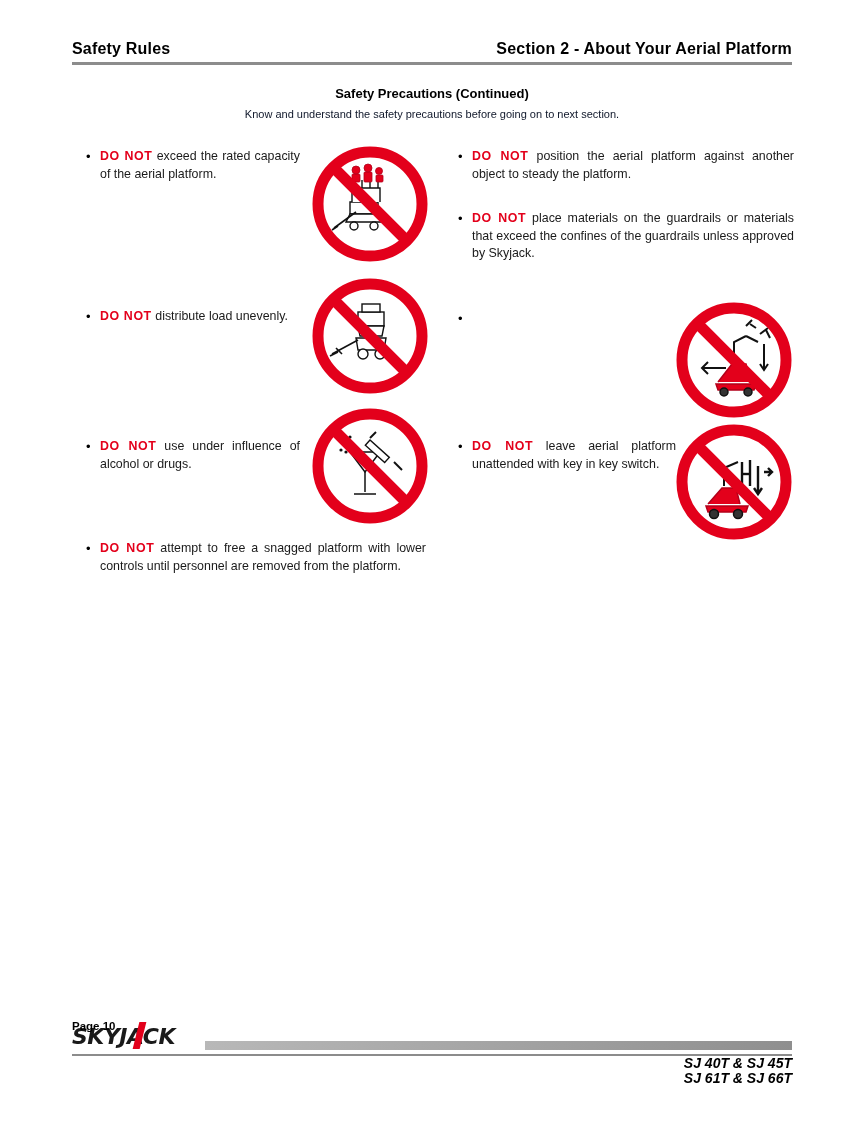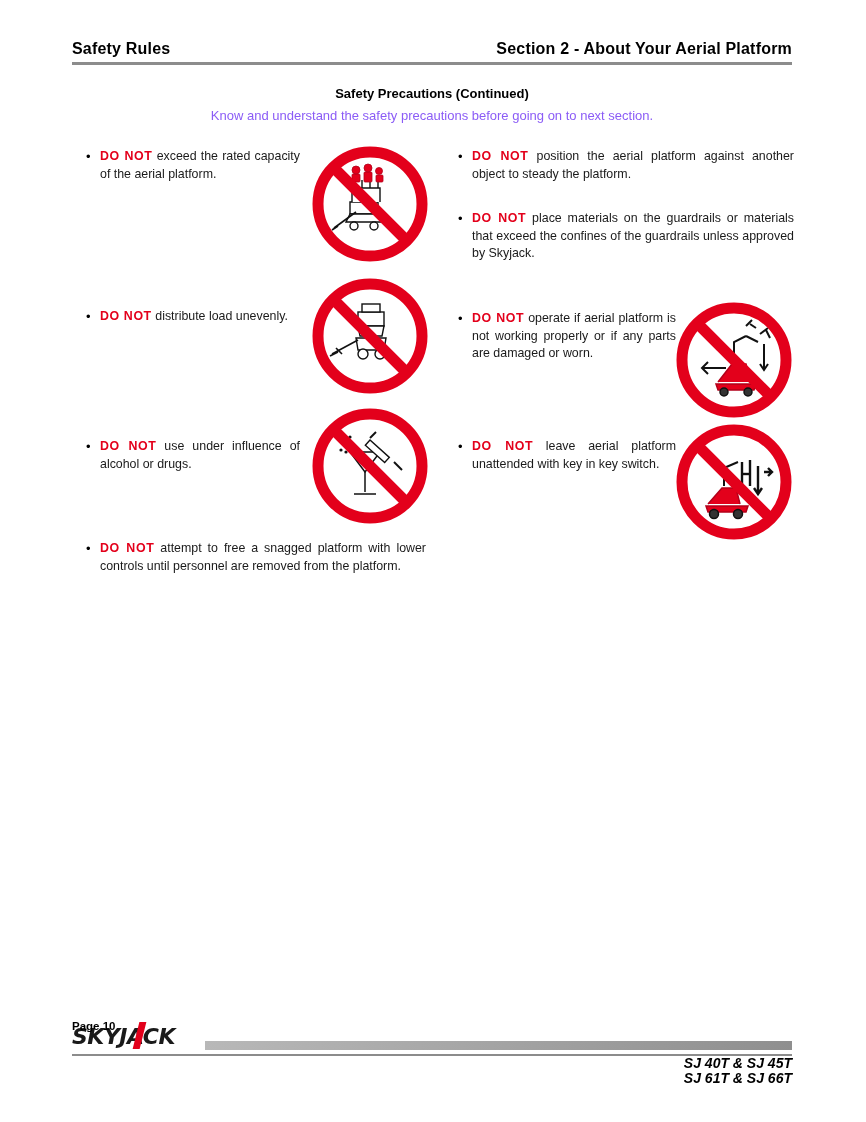--- a/index.html
+++ b/index.html
@@ -54,22 +54,22 @@
     width: 720px;
     text-align: center;
   }
   .title {
     font-size: 13px;
     font-weight: bold;
     color: #000;
     margin-bottom: 7px;
   }
   .subtitle {
-    font-size: 13px;
-    color: #8b5cf6;
+    font-size: 11px;
+    color: #0f172a;
   }
 
   
   .col {
     position: absolute;
     top: 148px;
   }
   .col-left  { left: 86px;  width: 340px; }
   .col-right { left: 458px; width: 336px; }
 
@@ -315,21 +315,20 @@
     <div class="item" style="height:76px;">
       <div class="bullet-row">
         <div class="bullet">•</div>
         <div class="btext item-text-full"><span class="donot">DO NOT</span><span> place materials on the guardrails or materials that exceed the confines of the guardrails unless approved by Skyjack.</span></div>
       </div>
     </div>
 
     <div class="item" style="height:122px;">
       <div class="bullet-row" style="padding-top:14px;">
         <div class="bullet">•</div>
-        <div class="btext" style="width:204px;"><span class="donot">DO NOT</span><span> operate if aerial platform is not working properly or if any parts are damaged or worn.</span></div>
       </div>
       <div class="sign" style="right:-2px; top:2px;">
         <div class="psign">
           <svg viewBox="0 0 124 124" xmlns="http://www.w3.org/2000/svg">
             <g stroke="#111" stroke-width="1.5" fill="none">
               <path d="M44 86 L84 86 L82 92 L46 92 Z" fill="#e3001b" stroke="#b3001a"></path>
               <circle cx="52" cy="94" r="4" fill="#333"></circle>
               <circle cx="76" cy="94" r="4" fill="#333"></circle>
               <path d="M46 84 L60 66 L74 66 L78 84" fill="#e3001b" stroke="#b3001a"></path>
               <path d="M62 64 L62 44 L74 38" stroke-width="2"></path>

